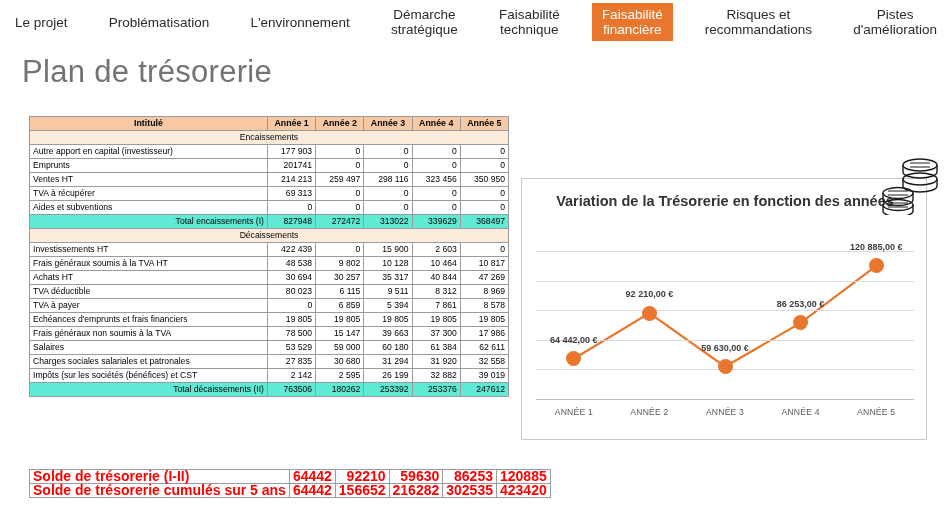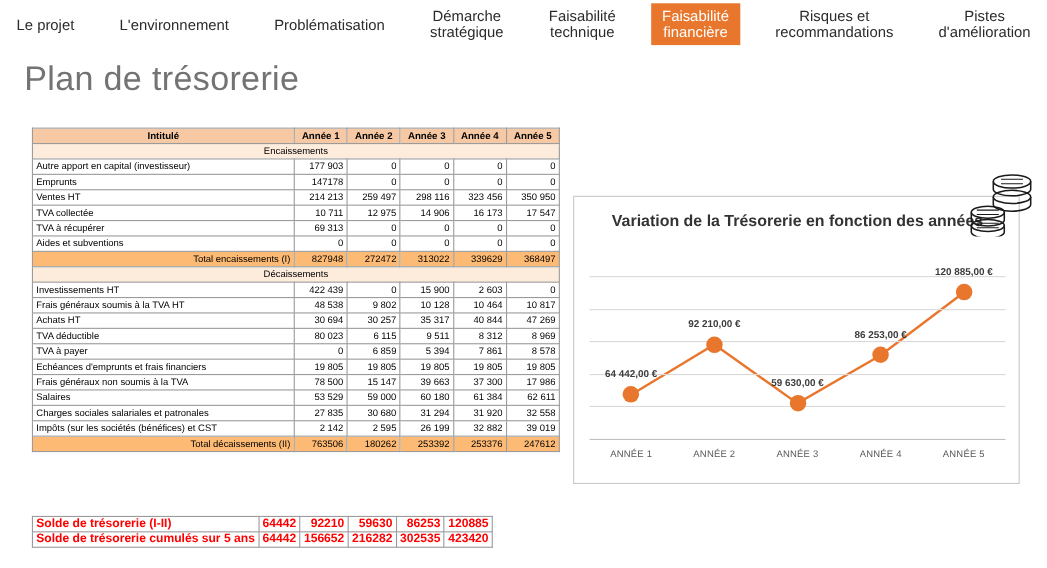--- a/index.html
+++ b/index.html
@@ -78,32 +78,32 @@
   #sheet th.lbl { width: 232px; }
   #sheet th.yr  { width: 47px; }
   td.label { text-align: left; }
   td.num   { text-align: right; }
   tr.section td {
     background: #fdebdc;
     text-align: center;
     font-weight: bold;
   }
   tr.total td {
-    background: #fdba74;
+    background: #5eead4;
     font-weight: bold;
   }
   tr.total td.label { text-align: right; }
 
   
   #sheet2 {
     position: absolute;
     top: 469px; left: 29px;
     width: 389px;
     border-collapse: collapse;
-    font-size: 11px;
+    font-size: 14px;
   }
   #sheet2 td {
     border: 1px solid #9b9b9b;
     padding: 1px 3px;
     height: 13px;
     line-height: 11px;
     color: #ff0000;
     font-weight: bold;
     white-space: nowrap;
   }
@@ -186,22 +186,22 @@
     width: 66px; height: 60px;
   }
 </style>
 </head>
 <body>
 
 <div id="page">
 
   <div id="navbar">
     <div class="nav-item">Le projet</div>
+    <div class="nav-item">Problématisation</div>
     <div class="nav-item">L'environnement</div>
-    <div class="nav-item">Problématisation</div>
     <div class="nav-item">Démarche
 stratégique</div>
     <div class="nav-item">Faisabilité
 technique</div>
     <div class="nav-item active">Faisabilité
 financière</div>
     <div class="nav-item">Risques et
 recommandations</div>
     <div class="nav-item">Pistes
 d'amélioration</div>
@@ -227,41 +227,33 @@
         <tr>
           <td class="label">Autre apport en capital (investisseur)</td>
           <td class="num">177 903</td>
           <td class="num">0</td>
           <td class="num">0</td>
           <td class="num">0</td>
           <td class="num">0</td>
         </tr>
         <tr>
           <td class="label">Emprunts</td>
-          <td class="num">147178</td>
+          <td class="num">201741</td>
           <td class="num">0</td>
           <td class="num">0</td>
           <td class="num">0</td>
           <td class="num">0</td>
         </tr>
         <tr>
           <td class="label">Ventes HT</td>
           <td class="num">214 213</td>
           <td class="num">259 497</td>
           <td class="num">298 116</td>
           <td class="num">323 456</td>
           <td class="num">350 950</td>
-        </tr>
-        <tr>
-          <td class="label">TVA collectée</td>
-          <td class="num">10 711</td>
-          <td class="num">12 975</td>
-          <td class="num">14 906</td>
-          <td class="num">16 173</td>
-          <td class="num">17 547</td>
         </tr>
         <tr>
           <td class="label">TVA à récupérer</td>
           <td class="num">69 313</td>
           <td class="num">0</td>
           <td class="num">0</td>
           <td class="num">0</td>
           <td class="num">0</td>
         </tr>
         <tr>

